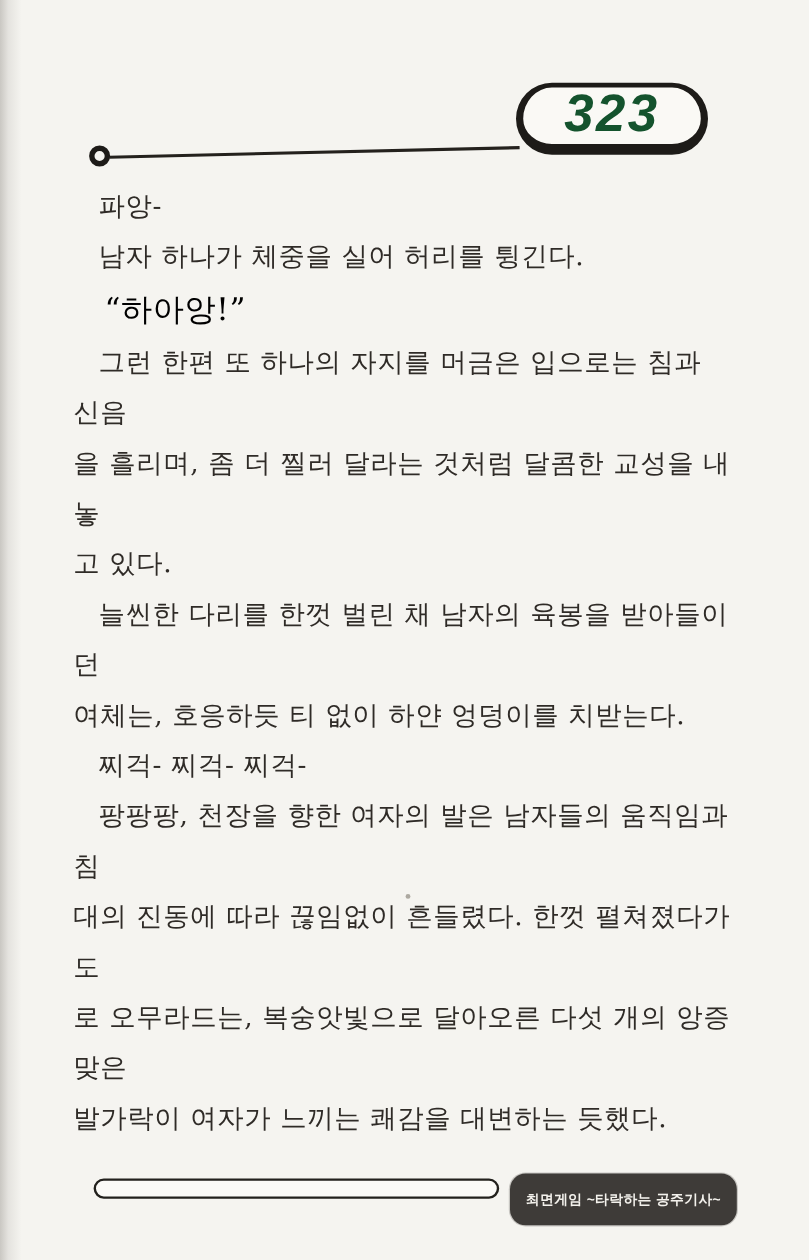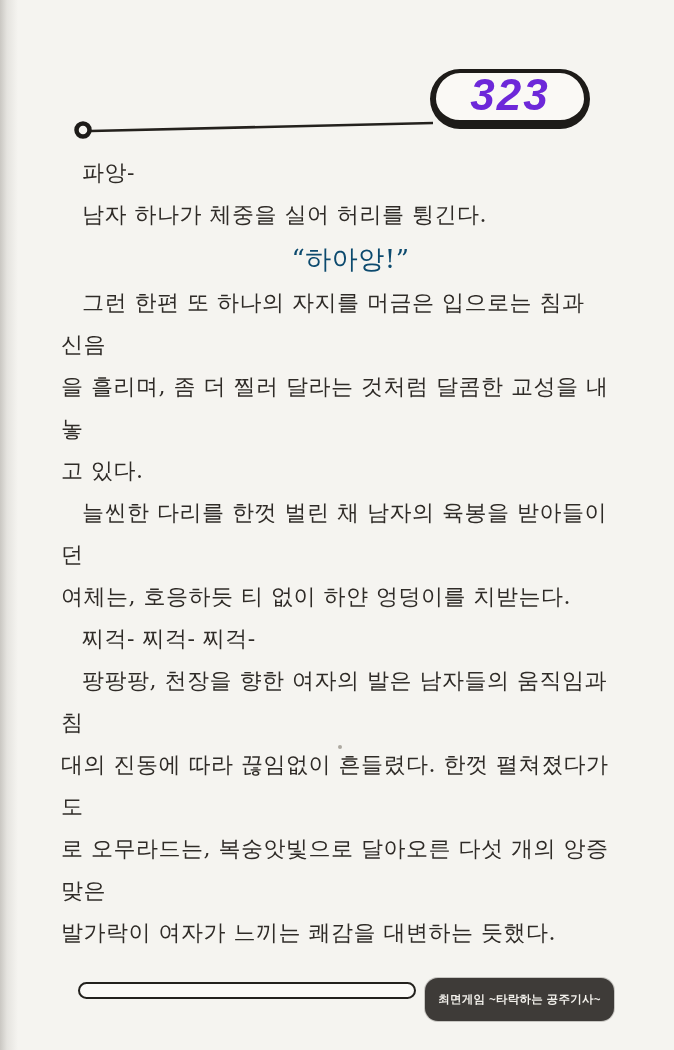--- a/index.html
+++ b/index.html
@@ -45,21 +45,21 @@
     display: flex;
     align-items: center;
     justify-content: center;
   }
   .page-badge .num {
     font-family: "Liberation Sans", sans-serif;
     font-style: italic;
     font-weight: 700;
     font-size: 44px;
     letter-spacing: 2px;
-    color: #6d28d9;
+    color: #14532d;
     transform: translateY(-2px);
   }
 
   
   .body-text {
     position: absolute;
     left: 61px; top: 152px;
     width: 553px;
     font-size: 22px;
     line-height: 42px;
@@ -70,22 +70,21 @@
     margin: 0;
     white-space: pre-line;
   }
   .para { text-indent: 21px; }
   .sfx  { text-indent: 21px; margin-top: 8px; }
   .dialogue {
     text-indent: 26px;
     font-size: 26px;
     line-height: 46px;
     margin-top: 24px;
-    color: #0c4a6e;
-    text-align: center;
+    color: #000000;
   }
   .after-dialogue { margin-top: 32px; }
 
   .scan-speck {
     position: absolute;
     left: 338px; top: 745px;
     width: 4px; height: 4px;
     border-radius: 50%;
     background: #8f897f;
     opacity: .7;

